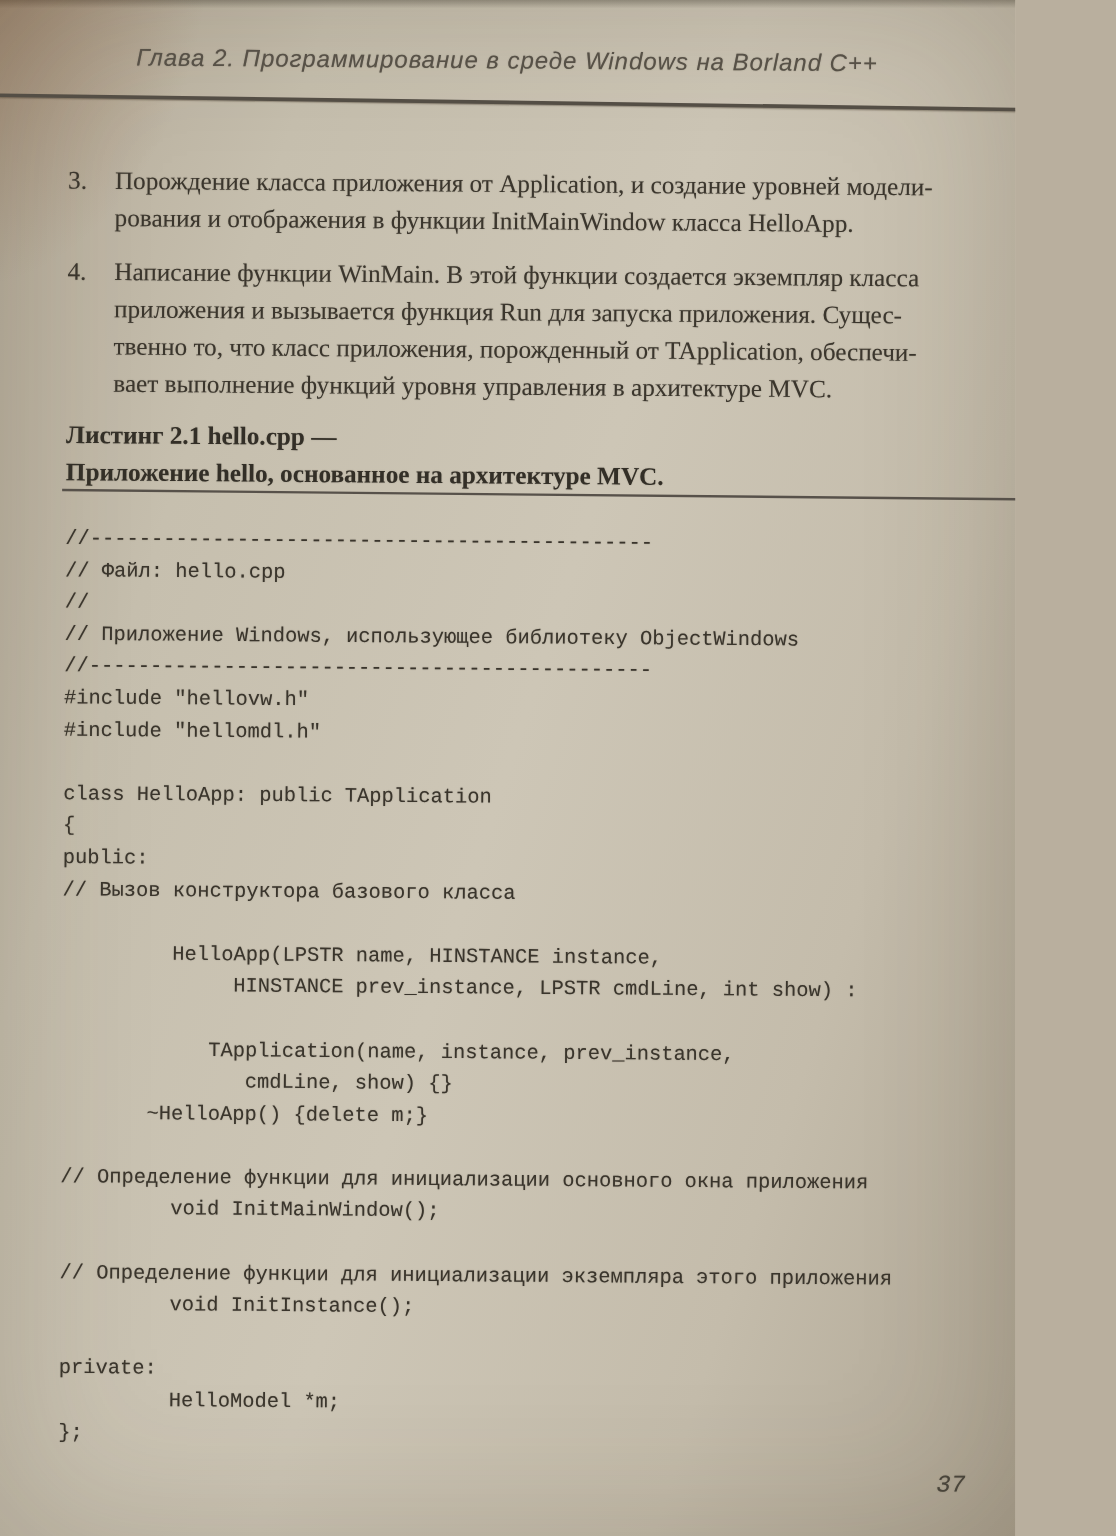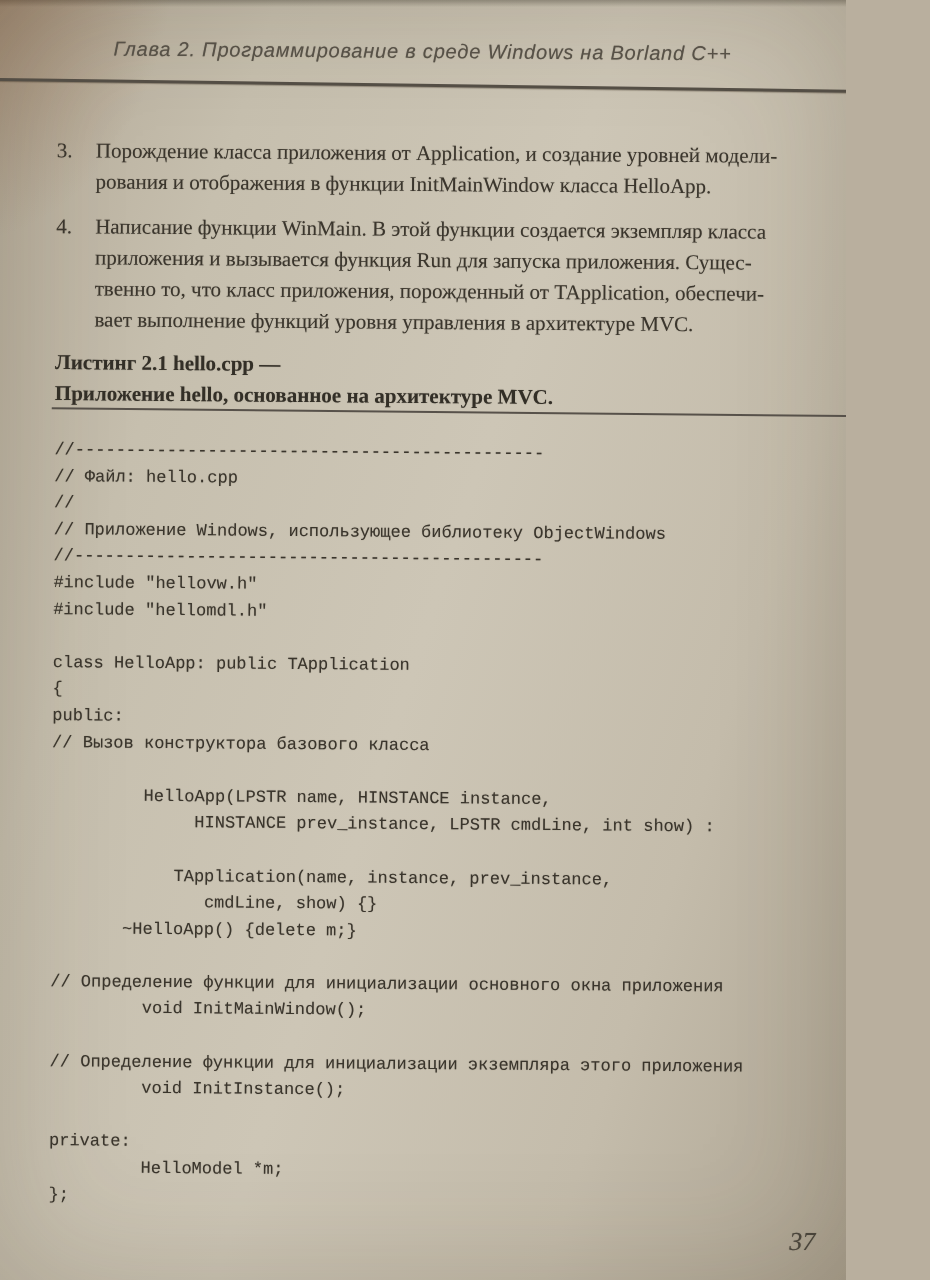--- a/index.html
+++ b/index.html
@@ -47,22 +47,22 @@
     position:absolute;top:411px;left:55px;width:828px;height:2px;
     background:#57514a;transform:rotate(.1deg);
   }
   .code{
     position:absolute;top:440px;left:58px;margin:0;
     font-family:"Liberation Mono","DejaVu Sans Mono",monospace;
     font-size:17px;line-height:26.6px;color:#3a352c;
     white-space:pre;
   }
   .page-number{
-    position:absolute;top:1224px;right:21px;
-    font-style:italic;font-size:26px;color:#49443a;
+    position:absolute;top:1224px;right:32px;
+    font-style:italic;font-size:20px;color:#49443a;font-family:Liberation Mono, monospace;
   }
 </style>
 </head>
 <body>
 
 <div class="page">
   <div class="content">
 
     <div class="running-head soft">
       <span>Глава 2. Программирование в среде Windows на Borland C++</span>

